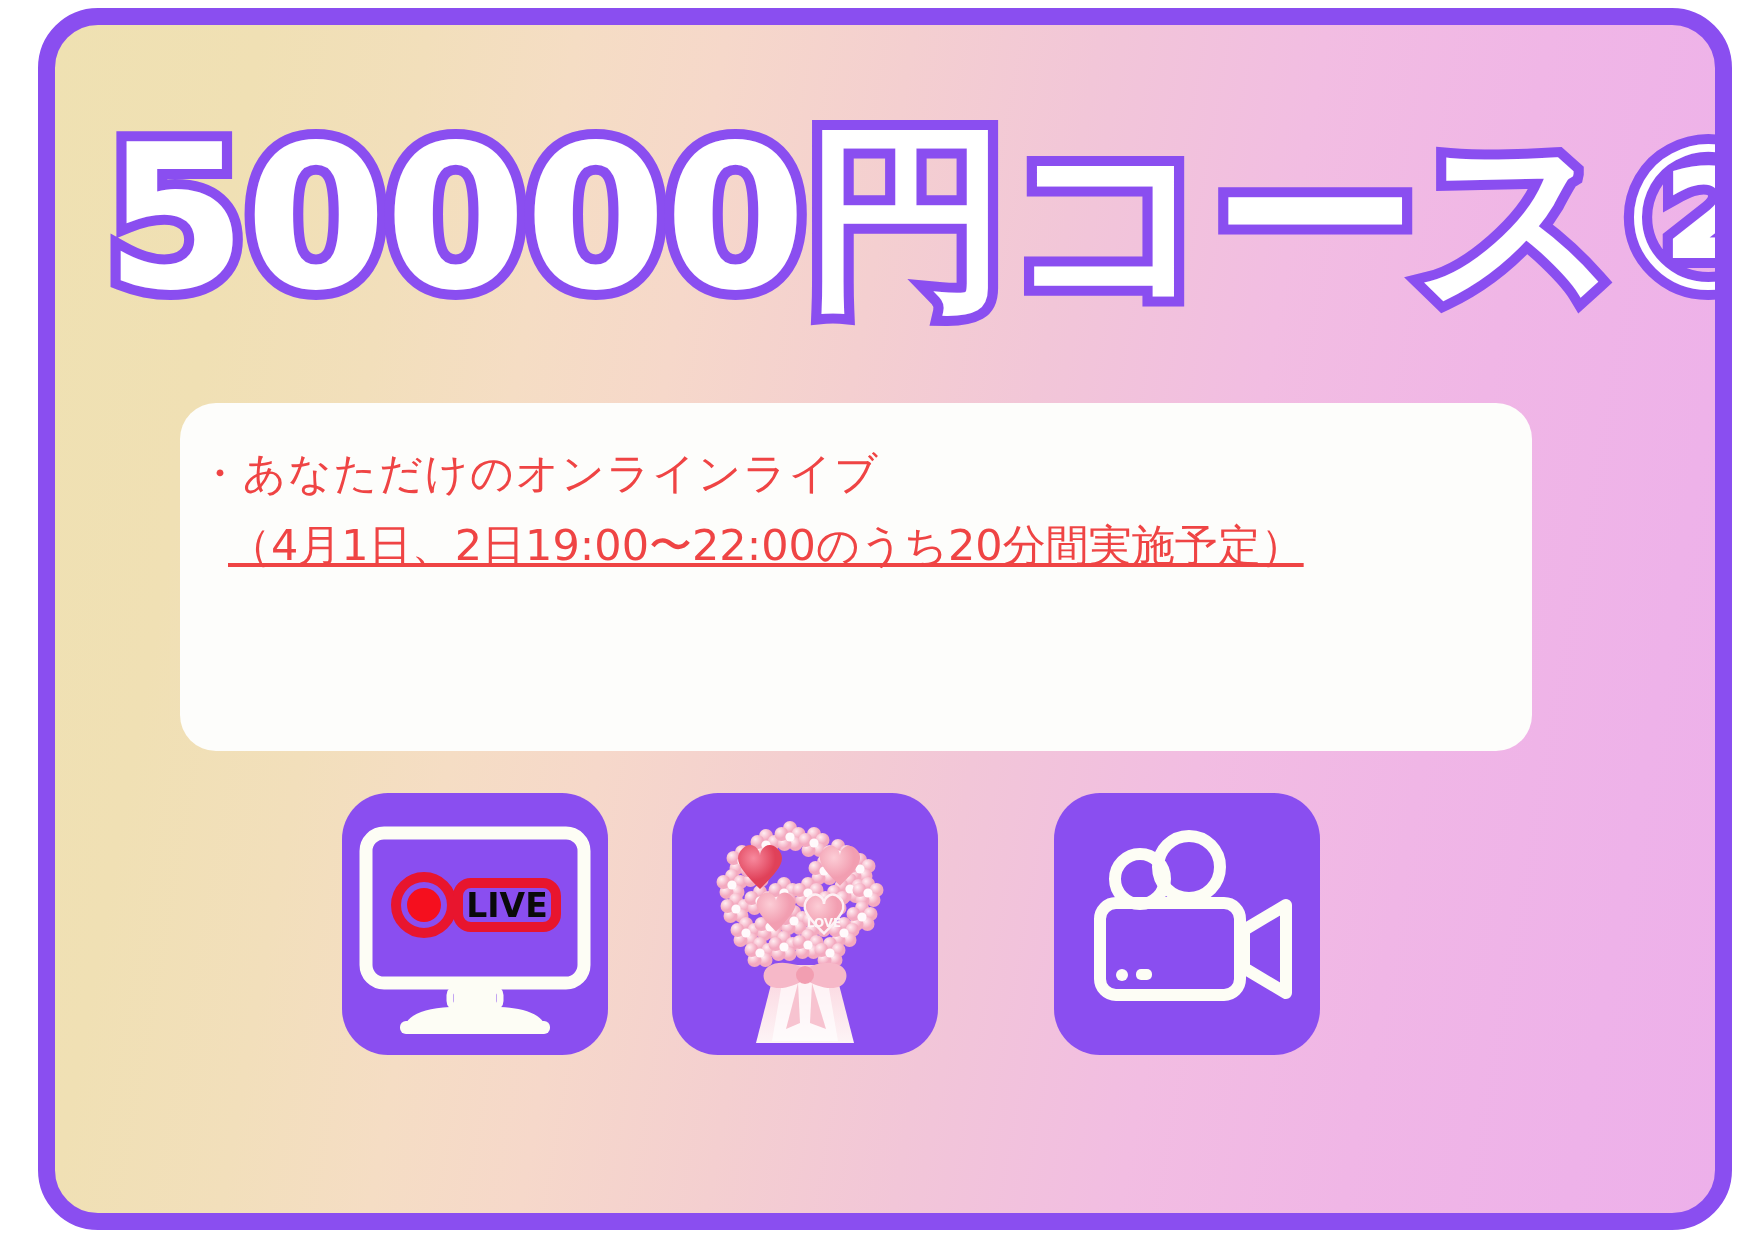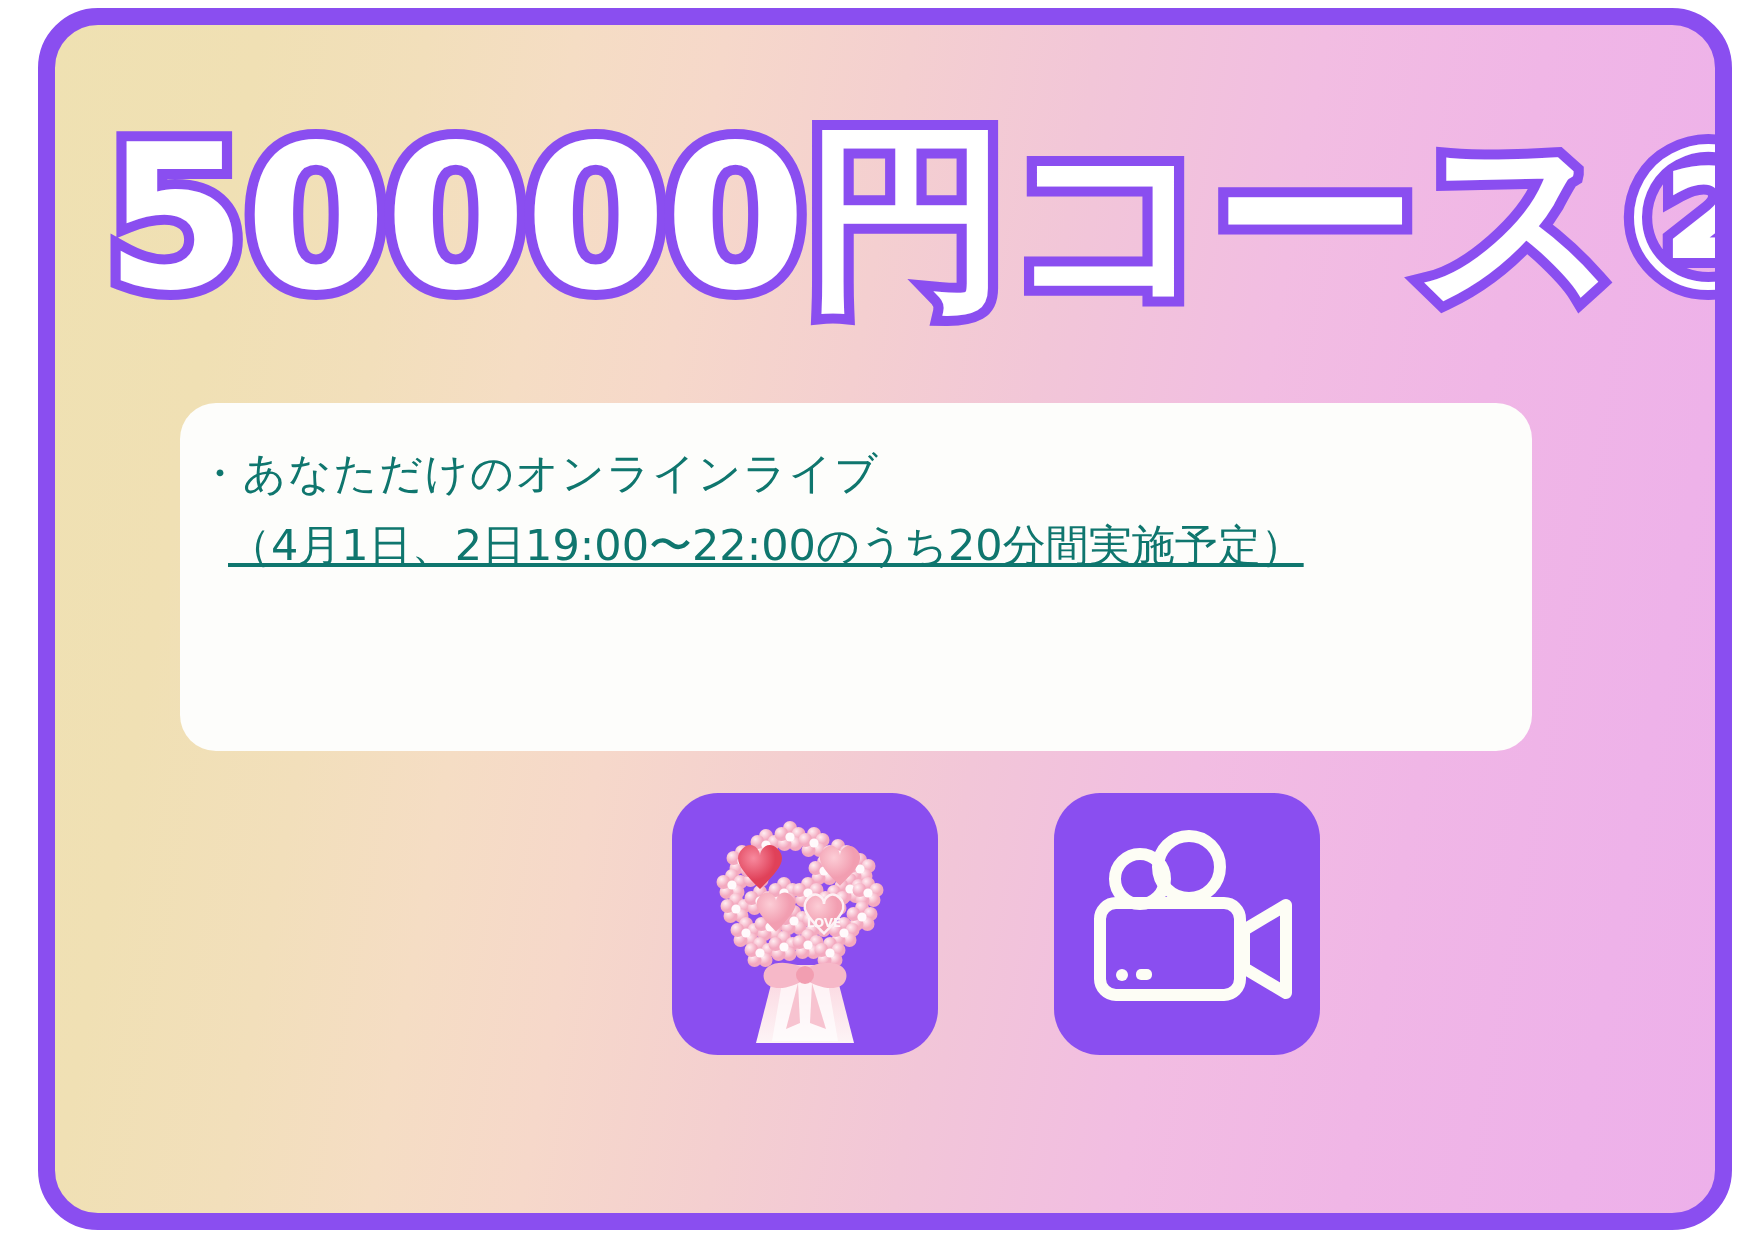--- a/index.html
+++ b/index.html
@@ -57,21 +57,21 @@
   .card{
     position:absolute;
     left:125px;top:378px;
     width:1352px;height:348px;
     background:#fdfdfb;
     border-radius:36px;
     box-sizing:border-box;
     padding:34px 34px 20px 18px;
   }
   .line{
-    color:#0f766e;
+    color:#ef4444;
     font-size:43px;
     line-height:72px;
     font-family:"DejaVu Sans","Liberation Sans",sans-serif;
     white-space:nowrap;
     letter-spacing:1.5px;
   }
   .line.indent{ padding-left:30px; letter-spacing:0px;text-decoration:underline;}
 
   
   .tiles{
@@ -102,20 +102,39 @@
     <div class="title">50000円コース②</div>
   </div>
 
   <div class="card">
     <div class="line">・あなただけのオンラインライブ</div>
     <div class="line indent">（4月1日、2日19:00〜22:00のうち20分間実施予定）</div>
   </div>
 
   <div class="tiles">
 
+    <div class="tile tile-1">
+      <svg viewBox="0 0 266 262">
+
+        <rect x="24" y="40" width="218" height="150" rx="18" ry="18" fill="none" stroke="#fdfdf5" stroke-width="13"></rect>
+
+        <rect x="112" y="190" width="42" height="26" fill="#fdfdf5"></rect>
+
+        <rect x="108" y="196" width="50" height="18" rx="6" ry="6" fill="none" stroke="#fdfdf5" stroke-width="7"></rect>
+
+        <path d="M63 232 Q70 216 108 214 L158 214 Q196 216 203 232 Z" fill="#fdfdf5"></path>
+        <rect x="58" y="228" width="150" height="13" rx="6" ry="6" fill="#fdfdf5"></rect>
+
+        <circle cx="82" cy="112" r="28" fill="none" stroke="#e8152e" stroke-width="10"></circle>
+        <circle cx="82" cy="112" r="17" fill="#f50f1e"></circle>
+
+        <rect x="116" y="90" width="98" height="44" rx="13" ry="13" fill="none" stroke="#e8152e" stroke-width="10"></rect>
+        <text x="165" y="124" text-anchor="middle" font-family="DejaVu Sans, Liberation Sans, sans-serif" font-size="33" font-weight="bold" fill="#0a0a0a">LIVE</text>
+      </svg>
+    </div>
 
     <div class="tile tile-2">
       <svg viewBox="0 0 266 262">
         <defs>
           <radialGradient id="fl" cx="35%" cy="30%">
             <stop offset="0%" stop-color="#ffeef2"></stop>
             <stop offset="100%" stop-color="#f3a9bf"></stop>
           </radialGradient>
           <radialGradient id="hrtL" cx="35%" cy="30%">
             <stop offset="0%" stop-color="#f78a9e"></stop>

